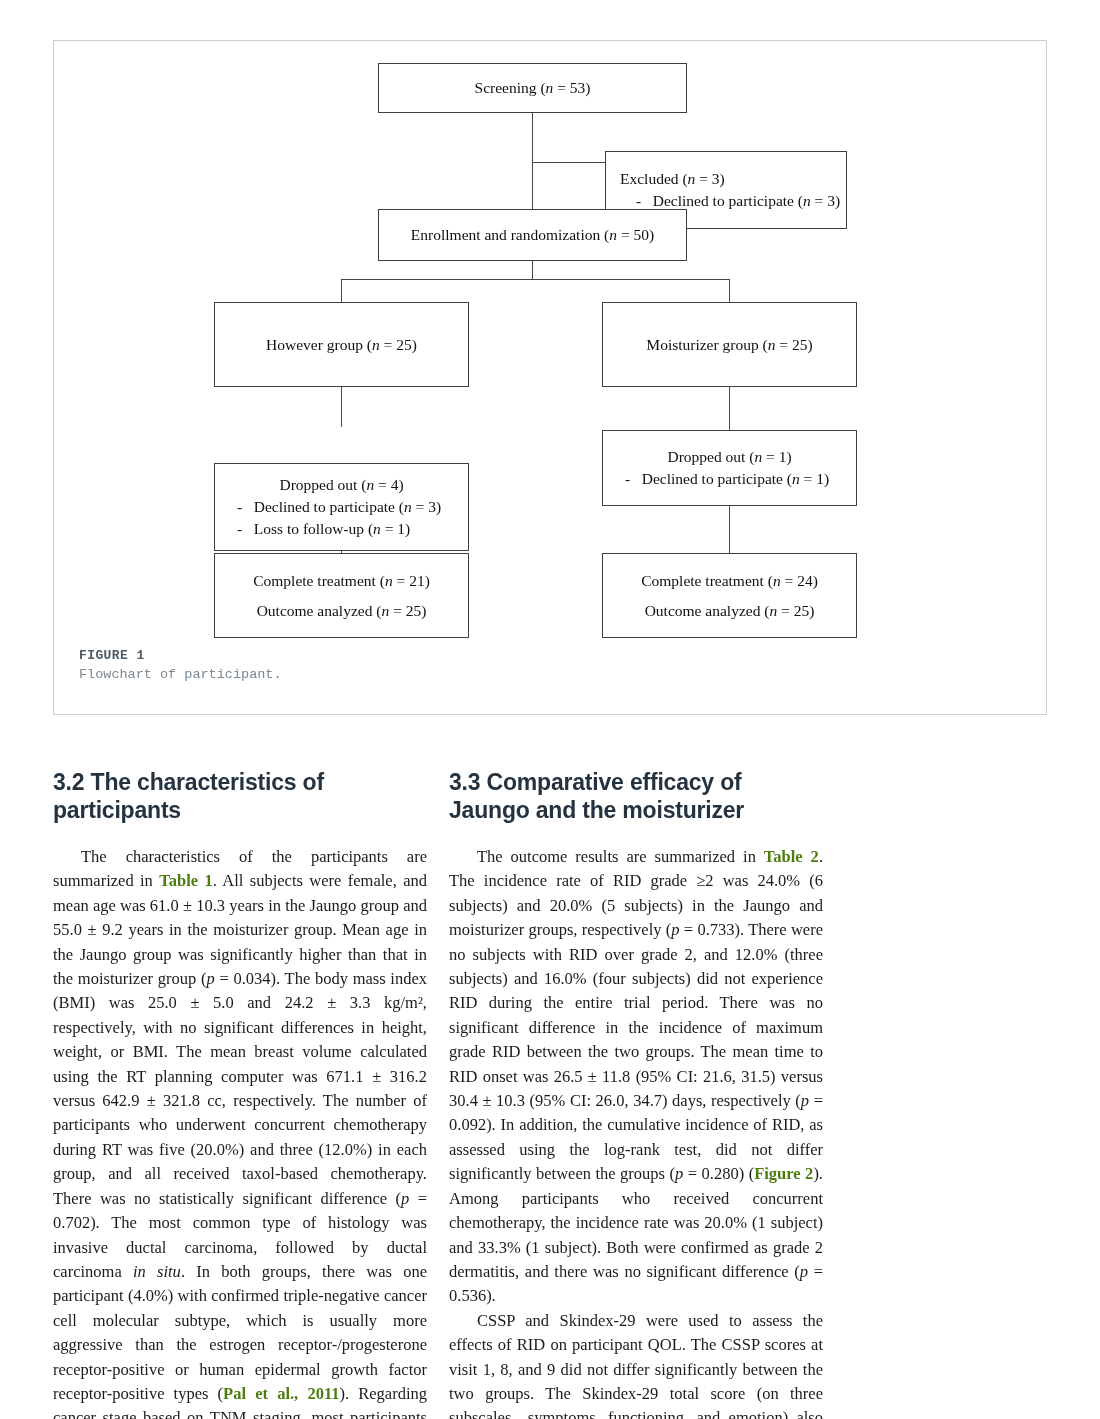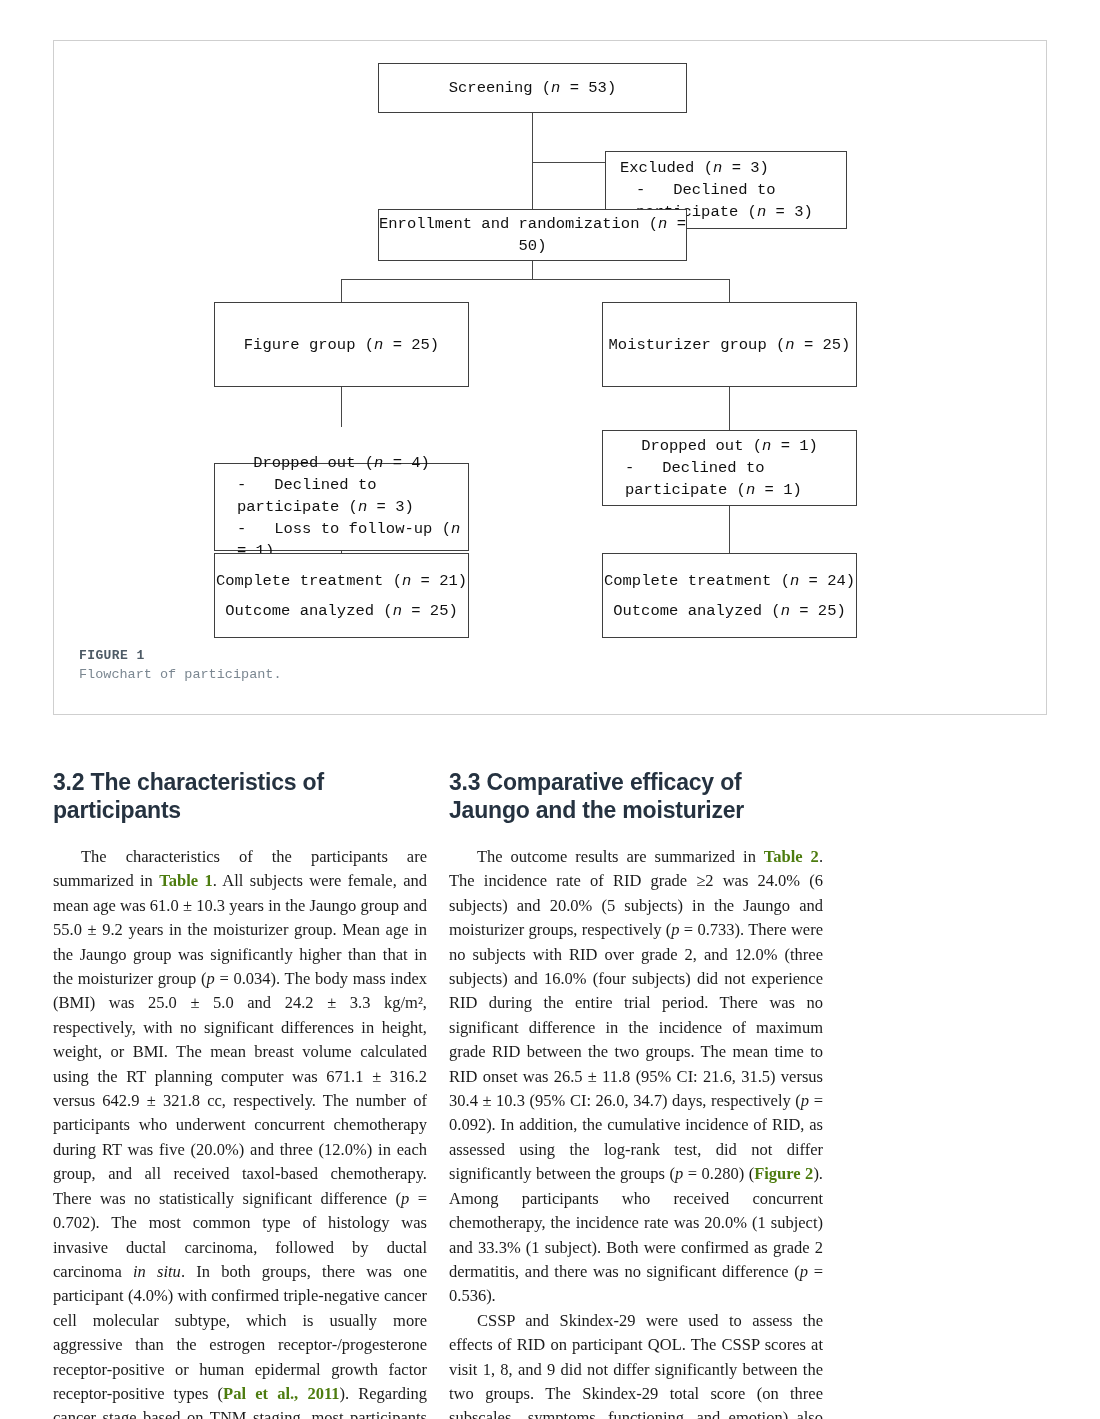--- a/index.html
+++ b/index.html
@@ -5,21 +5,21 @@
   html,body{margin:0;padding:0;background:#ffffff;}
   body{width:1100px;height:1419px;overflow:hidden;position:relative;
        font-family:"Liberation Serif","DejaVu Serif",serif;color:#1b1b1b;}
 
   
   .fig-panel{position:absolute;left:53px;top:40px;width:994px;height:675px;
              border:1px solid #cfcfcf;background:#fff;box-sizing:border-box;}
   .fc-box{position:absolute;box-sizing:border-box;border:1px solid #3f3f3f;background:#fff;
           font-size:15.5px;color:#101010;display:flex;flex-direction:column;
           justify-content:center;}
-  .fc-line{line-height:22px;width:100%;text-align:center;font-family:Liberation Mono, monospace;}
+  .fc-line{line-height:22px;width:100%;text-align:center;}
   .fc-line.bullet{text-align:left;padding-left:22px;white-space:pre-wrap;box-sizing:border-box;}
   .fc-line.leftpad{text-align:left;padding-left:14px;box-sizing:border-box;}
   .fc-line.bullet-deep{text-align:left;padding-left:30px;white-space:pre-wrap;box-sizing:border-box;}
   .fc-line.gap-top{margin-top:8px;}
   .vline,.hline{position:absolute;background:#474747;}
   .vline{width:1px;}
   .hline{height:1px;}
 
   .fig-caption{position:absolute;left:25px;top:606px;
                font-family:Liberation Mono, monospace;}
@@ -61,21 +61,21 @@
   <div class="fc-box" style="left:551px;top:74px;width:242px;height:78px;margin-top:36px;">
     <div class="fc-line leftpad"><span>Excluded (</span><i>n</i><span> = 3)</span></div>
     <div class="fc-line bullet-deep"><span>-   Declined to participate (</span><i>n</i><span> = 3)</span></div>
   </div>
 
   <div class="fc-box" style="left:324px;top:168px;width:309px;height:52px;">
     <div class="fc-line"><span>Enrollment and randomization (</span><i>n</i><span> = 50)</span></div>
   </div>
 
   <div class="fc-box" style="left:160px;top:261px;width:255px;height:85px;">
-    <div class="fc-line"><span>Figure group (</span><i>n</i><span> = 25)</span></div>
+    <div class="fc-line"><span>However group (</span><i>n</i><span> = 25)</span></div>
   </div>
 
   <div class="fc-box" style="left:548px;top:261px;width:255px;height:85px;">
     <div class="fc-line"><span>Moisturizer group (</span><i>n</i><span> = 25)</span></div>
   </div>
 
   <div class="fc-box" style="left:160px;top:386px;width:255px;height:88px;margin-top:36px;">
     <div class="fc-line"><span>Dropped out (</span><i>n</i><span> = 4)</span></div>
     <div class="fc-line bullet"><span>-   Declined to participate (</span><i>n</i><span> = 3)</span></div>
     <div class="fc-line bullet"><span>-   Loss to follow-up (</span><i>n</i><span> = 1)</span></div>

